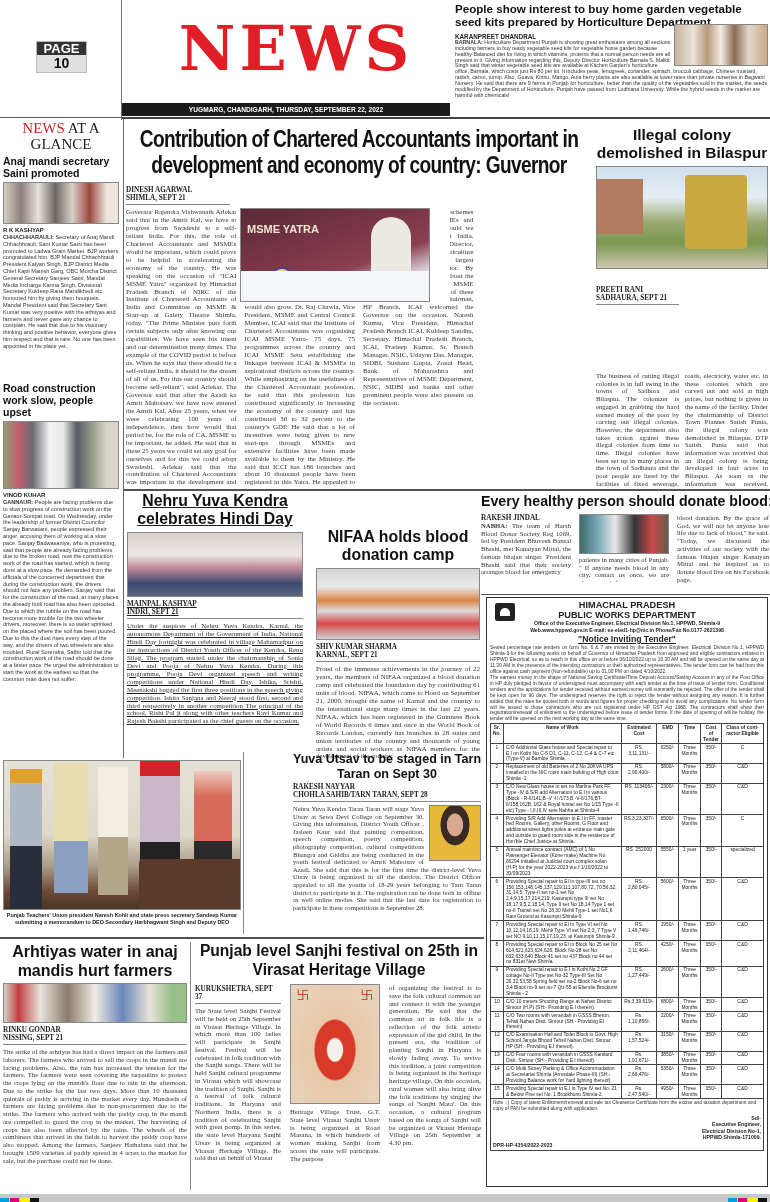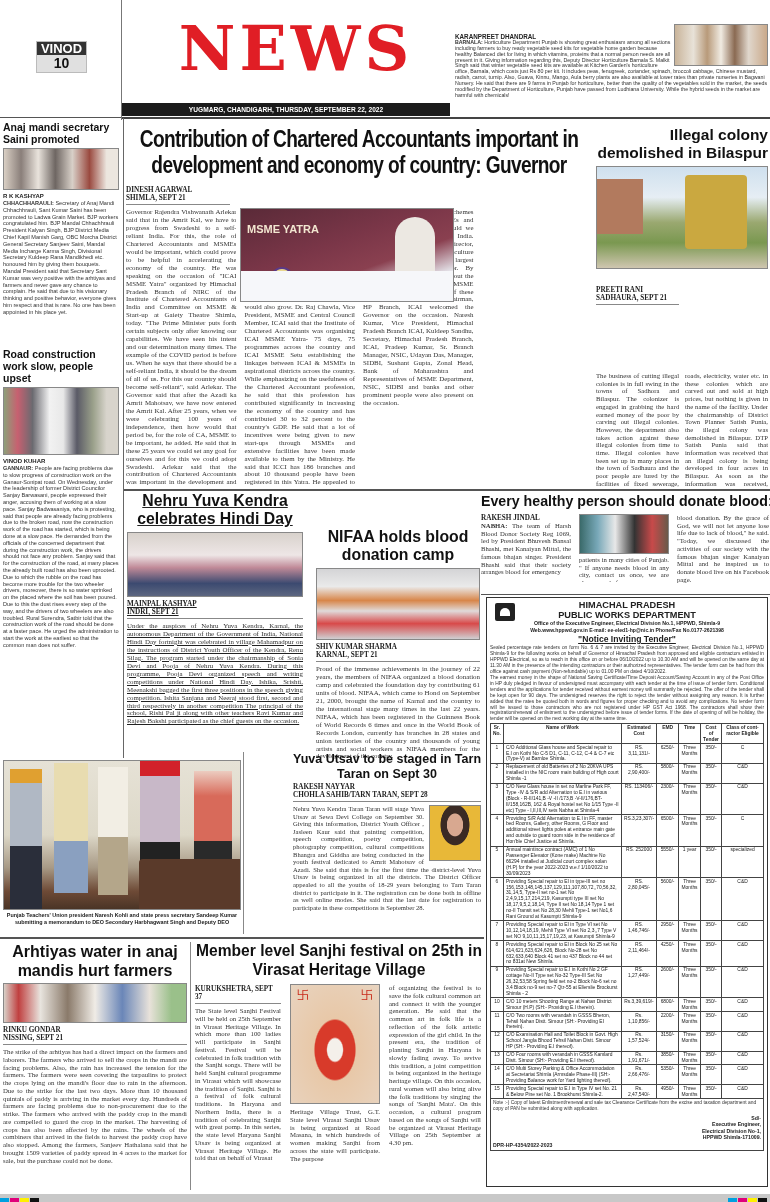--- a/index.html
+++ b/index.html
@@ -25,43 +25,48 @@
 table.tender td,table.tender th{border:0.6px solid #444;padding:0.5px 2px;vertical-align:top}
 table.tender th{font-weight:bold;text-align:center}
 table.tender td.c{text-align:center}
 .cmyk span{display:inline-block;width:9px;height:9px;margin-right:1px}
 </style>
 </head>
 <body>
 
 <div class="abs" style="left:0;top:0;width:452px;height:120px;">
   <div id="page-box" class="abs">
-    <div class="lbl">VINOD</div>
+    <div class="lbl">PAGE</div>
     <div class="num">10</div>
   </div>
   <div class="abs" style="left:121px;top:0;width:1px;height:120px;background:#777"></div>
   <div id="logo" class="abs">NEWS</div>
   <div id="dateline" class="abs">YUGMARG, CHANDIGARH, THURSDAY, SEPTEMBER 22, 2022</div>
   <div class="abs rule" style="left:0;top:117px;width:121px;height:1px"></div>
 </div>
 
 <div class="abs" style="left:455px;top:2px;width:313px;height:116px;">
+  <div class="hed" style="font-size:11.6px;line-height:13px;width:312px">People show interest to buy home garden vegetable seed kits prepared by Horticulture Department</div>
   <div class="abs photo" style="left:219px;top:22px;width:94px;height:42px;background:linear-gradient(90deg,#c9b49a 0%,#e8e2d8 20%,#b89a7a 35%,#f0ebe2 50%,#8a6a52 65%,#e0d7cc 80%,#caa98a 100%)"></div>
   <div class="abs" style="left:0;top:31px;width:216px">
     <div class="byline-sans" style="font-size:6.3px;line-height:7px">KARANPREET DHANDRAL</div>
   </div>
   <div class="abs body-sans" style="left:0;top:38px;width:313px;height:78px;font-size:5.25px;line-height:5.85px">
     <span style="float:right;width:96px;height:26px"></span>
     <b>BARNALA:</b>
     <span>Horticulture Department Punjab is showing great enthusiasm among all sections including farmers to buy ready vegetable seed kits for vegetable home garden because healthy Balanced diet for living in which vitamins, proteins that a normal person needs are all present in it. Giving information regarding this, Deputy Director Horticulture Barnala S. Malkit Singh said that winter vegetable seed kits are available at Kitchen Garden's horticulture office, Barnala, which costs just Rs 80 per kit. It includes peas, fenugreek, coriander, spinach, broccoli cabbage, Chinese mustard, radish, carrot, turnip. Also, Guava, Kinnu, Mango, Aula berry plants are also available at lower rates than private nurseries in Bagwani Nursery. He said that there are 9 farms in Punjab for horticulture, better than the quality of the vegetables sold in the market, the seeds modified by the Department of Horticulture, Punjab have passed from Ludhiana University. While the hybrid seeds in the market are harmful with chemicals!</span>
   </div>
 </div>
 <div class="abs" style="left:122px;top:117px;width:648px;height:1.5px;background:#444"></div>
 
 <div class="abs" style="left:0;top:118px;width:122px;height:640px;">
+  <div class="serif" style="text-align:center;font-size:15px;line-height:16px;margin-top:2px;color:#222">
+    <span style="color:#d61f26">NEWS</span>
+    <span>AT A GLANCE</span>
+  </div>
   <div class="hed" style="font-size:10.5px;line-height:12px;margin:3px 3px 0 3px">Anaj mandi secretary Saini promoted</div>
   <div class="photo" style="margin:3px 3px 0 3px;height:42px;background:linear-gradient(90deg,#d9cfc4 0%,#8a7f7a 15%,#e9e3dc 30%,#6e6662 45%,#d8d0c8 60%,#9a4a40 75%,#ece6df 90%)"></div>
   <div style="margin:3px 3px 0 3px">
     <div class="byline-sans" style="font-size:6px;line-height:7px">R K KASHYAP</div>
     <div class="body-sans" style="font-size:5.55px;line-height:6.8px;height:146px">
       <b>CHHACHHARAULI:</b>
       <span>Secretary of Anaj Mandi Chhachhrauli, Sant Kumar Saini has been promoted to Ladwa Grain Market. BJP workers congratulated him. BJP Mandal Chhachhrauli President Kalyan Singh, BJP District Media Chief Kapil Manish Garg, OBC Morcha District General Secretary Sanjeev Saini, Mandal Media Incharge Karma Singh, Divisional Secretary Kuldeep Rana Mandikhedi etc. honoured him by giving them bouquets. Mandal President said that Secretary Sant Kumar was very positive with the arhtiyas and farmers and never gave any chance to complain. He said that due to his visionary thinking and positive behavior, everyone gives him respect and that is rare. No one has been appointed in his place yet.</span>
     </div>
   </div>
   <div class="hed" style="font-size:10.5px;line-height:12px;margin:2px 3px 0 3px">Road construction work slow, people upset</div>
@@ -84,30 +89,30 @@
     <div style="height:1px;background:#888;margin-top:2px"></div>
   </div>
 
   <div class="abs body-text" style="left:0;top:88px;width:466px;height:282px;">
     <div style="column-count:4;column-gap:8px;height:282px;column-fill:auto;font-size:6.9px;line-height:7.95px">
       <span style="float:right;width:0;height:0"></span>
       <span>Governor Rajendra Vishwanath Arlekar said that in the Amrit Kal, we have to progress from Swadeshi to a self- reliant India. For this, the role of Chartered Accountants and MSMEs would be important, which could prove to be helpful in accelerating the economy of the country. He was speaking on the occasion of "ICAI MSME Yatra" organized by Himachal Pradesh Branch of NIRC of the Institute of Chartered Accountants of India and Committee on MSME &amp; Start-up at Gaiety Theatre Shimla, today. "The Prime Minister puts forth certain subjects only after knowing our capabilities. We have seen his intent and our determination many times. The example of the COVID period is before us. When he says that there should be a self-reliant India, it should be the dream of all of us. For this our country should become self-reliant", said Arlekar. The Governor said that after the Azadi ka Amrit Mahotsav, we have now entered the Amrit Kal. After 25 years, when we were celebrating 100 years of independence, then how would that period be, for the role of CA, MSME to be important, he added. He said that in these 25 years we could set any goal for ourselves and for this we could adopt Swadeshi. Arlekar said that the contribution of Chartered Accountants was important in the development and economy of the country. He appreciated the initiative of The Institute of Chartered Accountants of India and said that they have taken up the task of encouraging new industries, including them in the development journey and solving their problems through this program for which they deserve congratulations. He said that the profession was directly related to the development of the country and if the country progresses then the profession would also grow. Dr. Raj Chawla, Vice President, MSME and Central Council Member, ICAI said that the Institute of Chartered Accountants was organising ICAI MSME Yatra- 75 days, 75 programmes across the country and ICAI MSME Setu establishing the linkages between ICAI &amp; MSMEs in aspirational districts across the country. While emphasizing on the usefulness of the Chartered Accountant profession, he said that this profession has contributed significantly in increasing the economy of the country and has contributed 30 to 32 percent to the country's GDP. He said that a lot of incentives were being given to new start-ups through MSMEs and extensive facilities have been made available to them by the Ministry. He said that ICCI has 186 branches and about 10 thousand people have been registered in this Yatra. He appealed to take the benefits of various schemes being implemented by MSMEs and said that only through this could we move towards a self-reliant India. Shailesh Kumar, Assistant Director, MSME said that after the agriculture sector MSME was the largest employment generating sector. By getting complete information about the various schemes being run by MSME we could be taken advantage of these schemes. Navneet Sharma, Chairman, HP Branch, ICAI welcomed the Governor on the occasion. Naresh Kumar, Vice President, Himachal Pradesh Branch ICAI, Kuldeep Sandhu, Secretary, Himachal Pradesh Branch, ICAI, Pradeep Kumar, Sr. Branch Manager, NSIC, Udayan Das, Manager, SIDBI, Sushant Gupta, Zonal Head, Bank of Maharashtra and Representatives of MSME Department, NSIC, SIDBI and banks and other prominent people were also present on the occasion.</span>
     </div>
   </div>
   <div class="abs" style="left:110px;top:88px;width:214px;height:96px;background:#fff"></div>
-  <div class="abs photo" style="left:114px;top:88px;width:214px;height:94px;background:linear-gradient(160deg,#5a2a38 0%,#7a3648 40%,#8a4050 62%,#e6e6ec 82%,#f4f4f6 100%)">
+  <div class="abs photo" style="left:114px;top:88px;width:190px;height:94px;background:linear-gradient(160deg,#5a2a38 0%,#7a3648 40%,#8a4050 62%,#e6e6ec 82%,#f4f4f6 100%)">
     <div class="sans" style="color:#f2e6d0;font-weight:bold;font-size:11px;position:absolute;left:6px;top:14px">MSME YATRA</div>
     <div style="position:absolute;left:28px;top:58px;width:26px;height:30px;border-radius:50%;background:#e9d68e;border:2px solid #5a3a88"></div>
     <div style="position:absolute;right:18px;top:8px;width:40px;height:70px;border-radius:20px 20px 6px 6px;background:#ece8e2"></div>
     <div style="position:absolute;left:0;bottom:0;width:100%;height:30px;background:#f6f7fa"></div>
   </div>
 </div>
 
 <div class="abs" style="left:596px;top:120px;width:172px;height:370px;">
-  <div class="hed" style="font-size:15.5px;line-height:18px;text-align:right;margin-top:6px">Illegal colony demolished in Bilaspur</div>
+  <div class="hed" style="font-size:15.5px;line-height:18px;text-align:center;margin-top:6px">Illegal colony demolished in Bilaspur</div>
   <div class="photo" style="margin-top:4px;height:103px;background:linear-gradient(180deg,#cfe0ee 0%,#e6eef4 30%,#9aa870 55%,#7a9850 75%,#cfc6b0 100%);position:relative">
     <div style="position:absolute;left:0;top:12px;width:46px;height:55px;background:#b27a5e"></div>
     <div style="position:absolute;left:88px;top:8px;width:62px;height:74px;background:#caa840;border-radius:4px"></div>
   </div>
   <div style="display:flex;gap:6px;margin-top:17px;height:182px">
     <div style="width:83px">
       <div class="byline">PREETI RANI</div>
       <div class="byline">SADHAURA, SEPT 21</div>
       <div style="height:1px;background:#888;margin:2px 0"></div>
     </div>
@@ -364,21 +369,21 @@
   <div class="photo" style="margin-top:3px;height:40px;background:linear-gradient(90deg,#d8d0c8 0%,#c04040 8%,#e8e4de 20%,#8a7a6a 35%,#f0ece6 50%,#6a86b8 65%,#e8e2da 80%,#9ac08a 92%)"></div>
   <div style="margin-top:3px">
     <div class="byline">RINKU GONDAR</div>
     <div class="byline">NISSING, SEPT 21</div>
     <div style="height:1px;background:#888;margin:2px 0 3px 0"></div>
   </div>
   <div class="body-text" style="height:126px;font-size:6.75px;line-height:7.75px">The strike of the arhtiyas has had a direct impact on the farmers and laborers. The farmers who arrived to sell the crops in the mandi are facing problems. Also, the rain has increased the tension for the farmers. The farmers were seen covering the tarpaulins to protect the crops lying on the mandi's floor due to rain in the afternoon. Due to the strike for the last two days. More than 10 thousand quintals of paddy is arriving in the market every day. Hundreds of farmers are facing problems due to non-procurement due to the strike. The farmers who arrived with the paddy crop in the mandi are compelled to guard the crop in the market. The harvesting of crops has also been affected by the rains. The wheels of the combiners that arrived in the fields to harvest the paddy crop have also stopped. Among the farmers, Sanjeev Hathalana said that he brought 1509 varieties of paddy spread in 4 acres to the market for sale, but the purchase could not be done.</div>
 </div>
 
 <div class="abs" style="left:195px;top:942px;width:288px;height:250px;">
-  <div class="hed" style="font-size:15.6px;line-height:18.5px;text-align:center">Member level Sanjhi festival on 25th in Virasat Heritage Village</div>
+  <div class="hed" style="font-size:15.6px;line-height:18.5px;text-align:center">Punjab level Sanjhi festival on 25th in Virasat Heritage Village</div>
   <div class="abs" style="left:0;top:43px;width:86px">
     <div class="byline">KURUKSHETRA, SEPT 37</div>
     <div style="height:1px;background:#888;margin:2px 0 3px 0"></div>
     <div class="body-text" style="height:196px;font-size:6.75px;line-height:7.75px">The State level Sanjhi Festival will be held on 25th September in Virasat Heritage Village. In which more than 100 ladies will participate in Sanjhi festival. Festival will be celebrated in folk tradition with the Sanjhi songs. There will be held Sanjhi cultural programme in Virasat which will showcase the tradition of Sanjhi. Sanjhi is a festival of folk cultural traditions. In Haryana and Northern India, there is a tradition of celebrating Sanjhi with great pomp. In this series, the state level Haryana Sanjhi Utsav is being organized at Virasat Heritage Village. He told that on behalf of Virasat</div>
   </div>
   <div class="abs photo" style="left:95px;top:42px;width:90px;height:120px;background:radial-gradient(ellipse at 50% 55%,#f4f0ea 0%,#f4f0ea 12%,#d83a2a 14%,#d83a2a 32%,#e8c8a8 34%,#e8d4c0 100%)">
     <div style="position:absolute;left:6px;top:4px;color:#c82a1a;font-size:12px;line-height:12px">卐</div>
     <div style="position:absolute;right:6px;top:4px;color:#c82a1a;font-size:12px;line-height:12px">卐</div>
   </div>
   <div class="abs body-text" style="left:95px;top:166px;width:90px;height:78px;font-size:6.75px;line-height:7.75px">Heritage Village Trust, G.T. State level Virasat Sanjhi Utsav is being organized at Road Masana, in which hundreds of women making Sanjhi from across the state will participate. The purpose</div>

